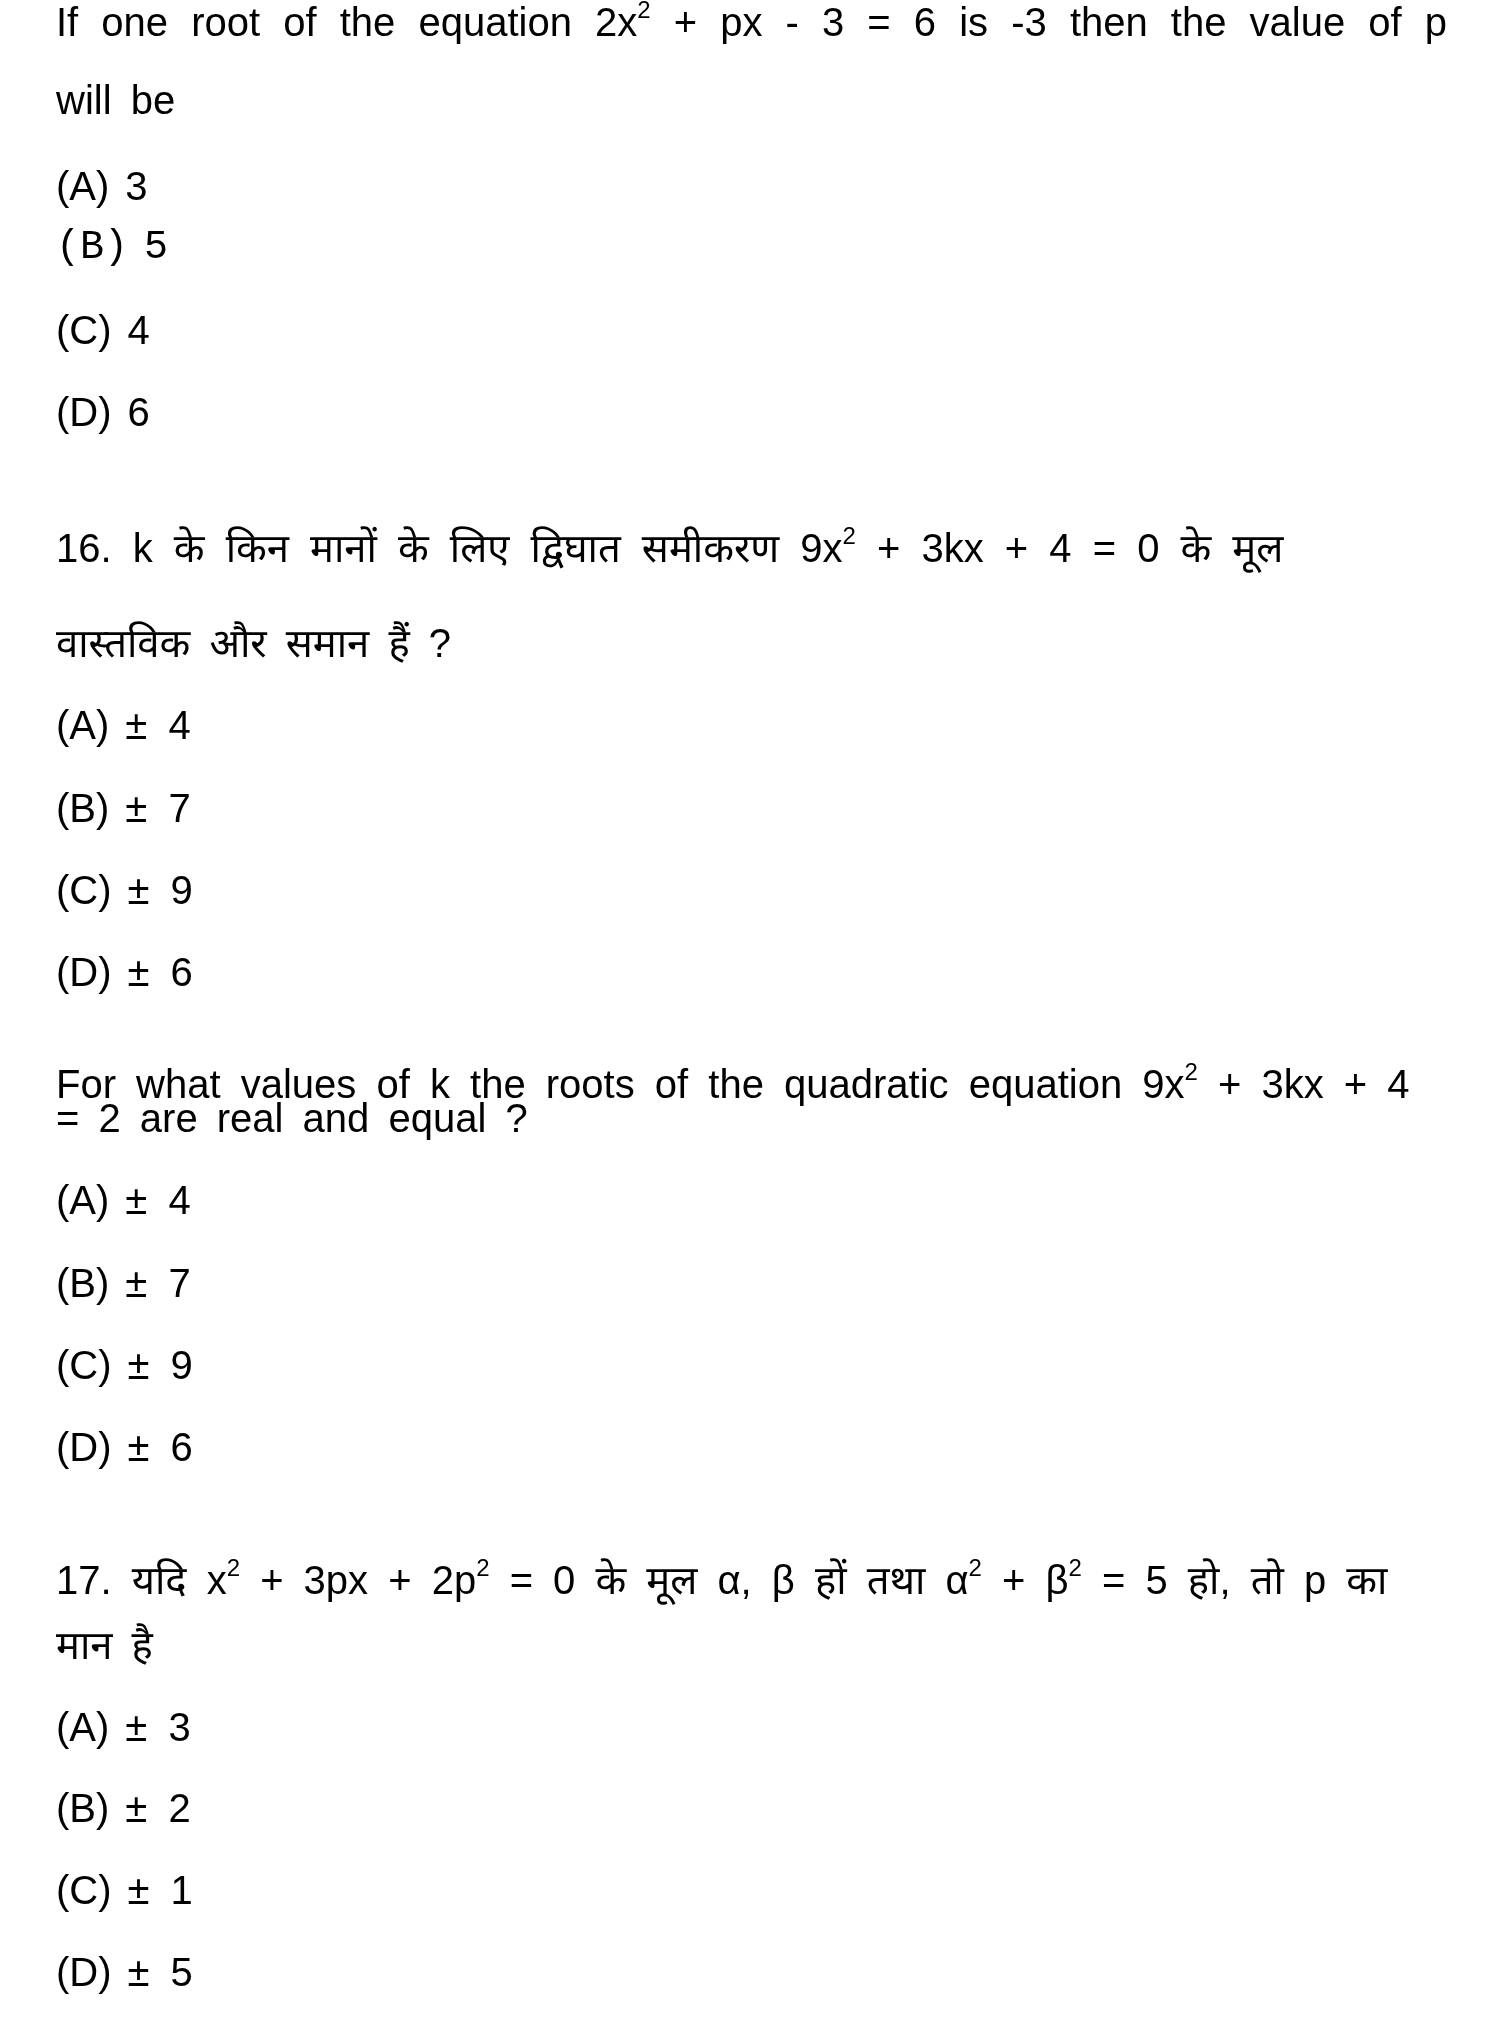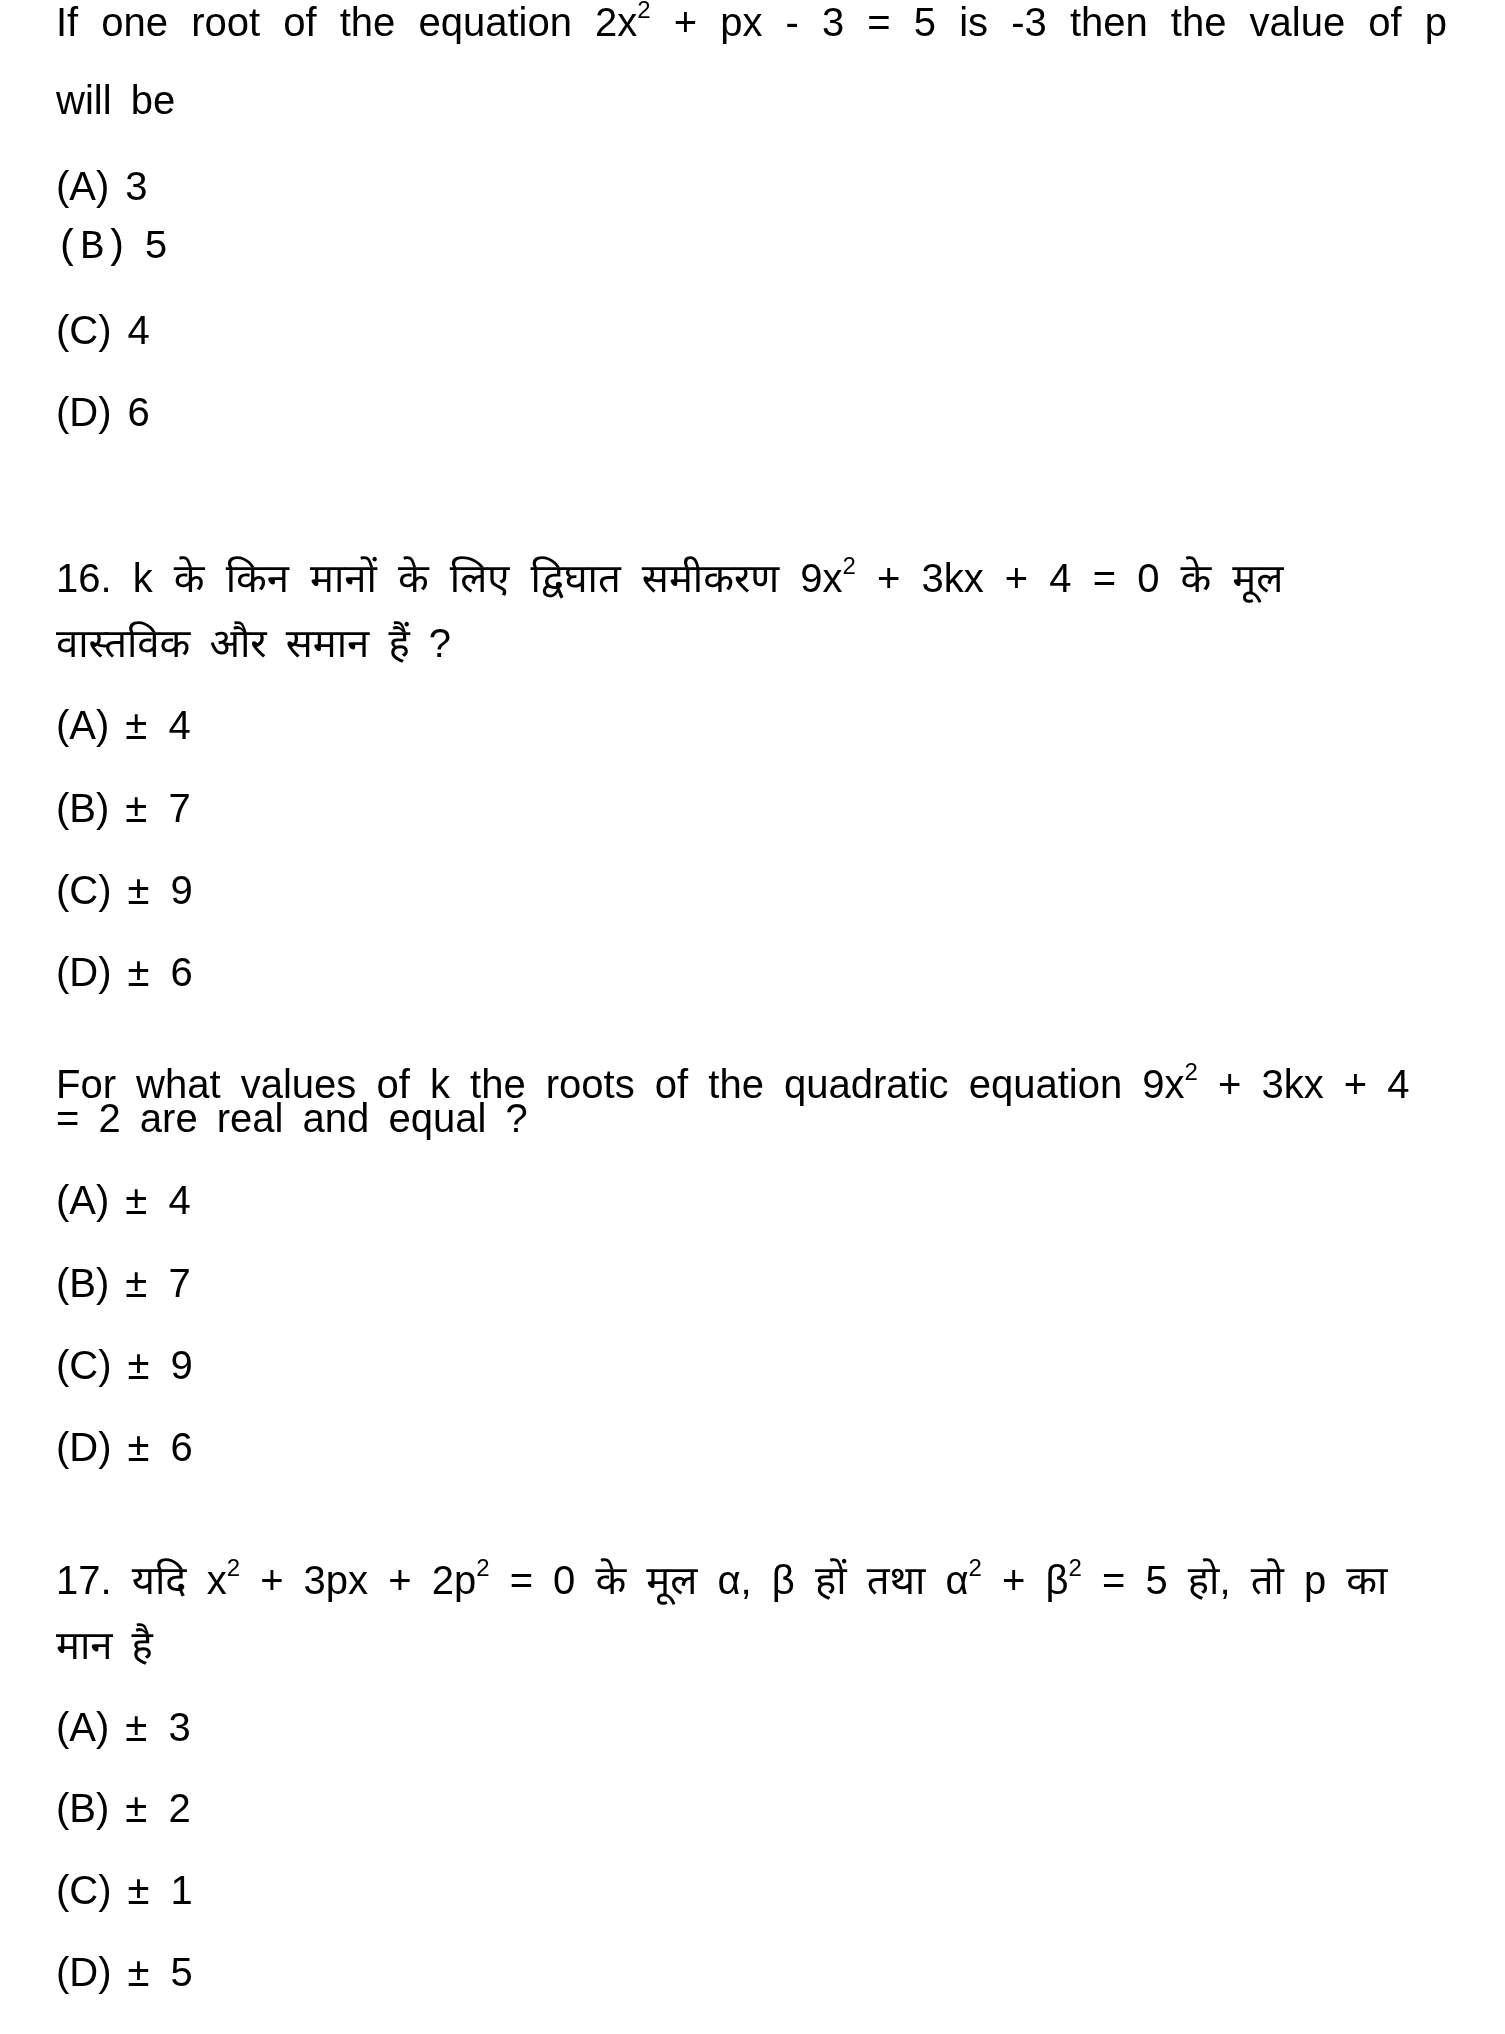--- a/index.html
+++ b/index.html
@@ -19,31 +19,31 @@
     font-size: 40px; line-height: 48px; height: 48px;
     white-space: nowrap;
   }
   .opt .lbl { display: inline-block; }
   .opt .val { display: inline-block; margin-left: 16px; word-spacing: 10px; }
 </style>
 </head>
 <body>
 
 <div>
-  <div class="line" style="top:-2px; word-spacing:12px;"><span>If one root of the equation 2x</span><sup>2</sup><span> + px - 3 = 5 is -3 then the value of p</span></div>
+  <div class="line" style="top:-2px; word-spacing:12px;"><span>If one root of the equation 2x</span><sup>2</sup><span> + px - 3 = 6 is -3 then the value of p</span></div>
   <div class="line" style="top:76px;text-align:center;">will be</div>
 
   <div class="opt" style="top:142px;margin-top:20px;"><span class="lbl">(A)</span><span class="val">3</span></div>
   <div class="opt" style="top:224px;font-family:Liberation Mono, monospace;"><span class="lbl">(B)</span><span class="val">5</span></div>
   <div class="opt" style="top:306px;"><span class="lbl">(C)</span><span class="val">4</span></div>
   <div class="opt" style="top:388px;"><span class="lbl">(D)</span><span class="val">6</span></div>
 </div>
 
 <div>
-  <div class="line" style="top:554px; word-spacing:10px;text-align:center;"><span>16.</span> <span>k के किन मानों के लिए द्विघात समीकरण 9x</span><sup>2</sup><span> + 3kx + 4 = 0 के मूल</span></div>
+  <div class="line" style="top:524px; word-spacing:10px;text-align:center;"><span>16.</span> <span>k के किन मानों के लिए द्विघात समीकरण 9x</span><sup>2</sup><span> + 3kx + 4 = 0 के मूल</span></div>
   <div class="line" style="top:619px;">वास्तविक और समान हैं ?</div>
 
   <div class="opt" style="top:701px;"><span class="lbl">(A)</span><span class="val">± 4</span></div>
   <div class="opt" style="top:784px;"><span class="lbl">(B)</span><span class="val">± 7</span></div>
   <div class="opt" style="top:866px;"><span class="lbl">(C)</span><span class="val">± 9</span></div>
   <div class="opt" style="top:948px;"><span class="lbl">(D)</span><span class="val">± 6</span></div>
 </div>
 
 <div>
   <div class="line" style="top:1060px; word-spacing:9px;"><span>For what values of k the roots of the quadratic equation 9x</span><sup>2</sup><span> + 3kx + 4</span></div>

